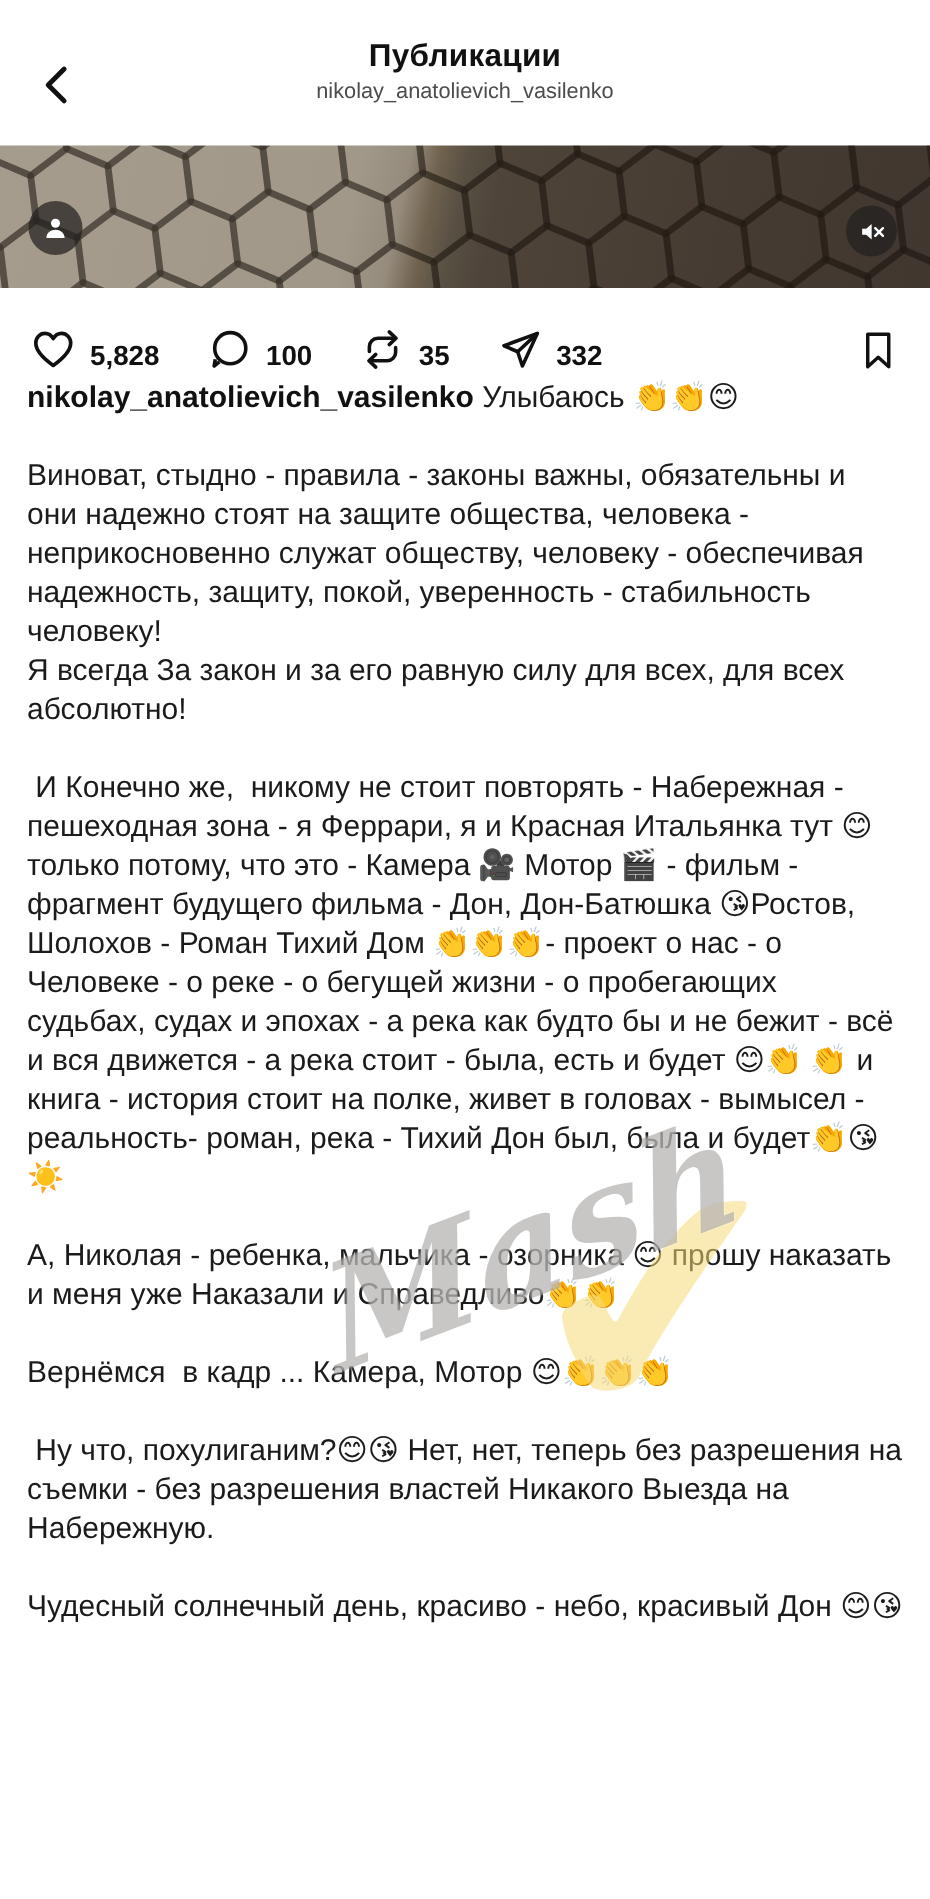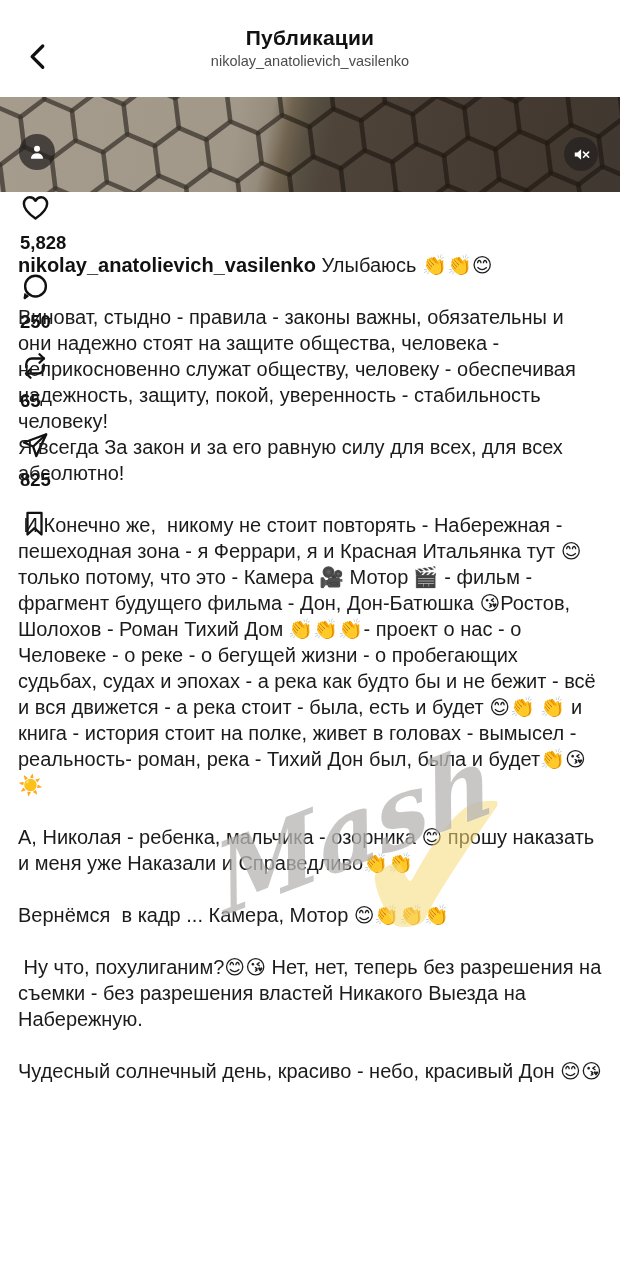--- a/index.html
+++ b/index.html
@@ -20,21 +20,21 @@
       #a59c8e 0%, #a19889 38%, #968c7d 43%,
       #70634f 46%, #585043 49%,
       #4e443a 53%, #453b32 78%, #403730 100%);}
   .media svg.pavement{position:absolute;left:0;top:0;width:620px;height:95px;}
   .badge{position:absolute;width:36px;height:36px;border-radius:50%;
          background:rgba(35,32,30,.72);display:flex;align-items:center;justify-content:center;}
   .badge.tagged{left:19px;top:118px;top:37px;}
   .badge.mute{left:564px;top:40px;width:34px;height:34px;}
 
   
-  .stats{display:flex;align-items:flex-start;height:56px;padding:0 20px;gap:9px;flex-direction:column;}
+  .stats{display:flex;align-items:flex-end;height:56px;padding:0 20px;gap:9px;}
   .stat-num{font-size:18.5px;font-weight:600;color:#111;}
   .spacer{flex:1;}
   .icon-btn{border:none;background:transparent;padding:0;display:flex;align-items:center;cursor:pointer;}
 
   
   .caption{padding:4px 18px 0 18px;position:relative;z-index:2;}
   .caption p{margin:0 0 26px 0;font-size:20px;line-height:26px;color:#1b1b1b;white-space:pre-wrap;}
   .cap-first{margin-bottom:26px;}
   .cap-user{font-weight:700;color:#111;text-decoration:none;cursor:pointer;}
 
@@ -202,43 +202,43 @@
       </svg>
     </button>
     <span class="stat-num">5,828</span>
     <span style="width:14px"></span>
     <button class="icon-btn" aria-label="comments">
       <svg width="30" height="30" viewBox="0 0 24 24">
         <circle cx="12.4" cy="11.3" r="8.3" fill="none" stroke="#111" stroke-width="1.9"></circle>
         <path d="M6.6 18.6 3.8 20.8l.6-3.6" fill="none" stroke="#111" stroke-width="1.9" stroke-linejoin="round"></path>
       </svg>
     </button>
-    <span class="stat-num">250</span>
+    <span class="stat-num">100</span>
     <span style="width:14px"></span>
     <button class="icon-btn" aria-label="reposts">
       <svg width="30" height="30" viewBox="0 0 24 24">
         <g fill="none" stroke="#111" stroke-width="1.9" stroke-linecap="round" stroke-linejoin="round">
           <path d="M5 13v-2.5A4.5 4.5 0 0 1 9.5 6H19"></path>
           <polyline points="15.6,2.6 19.2,6 15.6,9.4"></polyline>
           <path d="M19 11v2.5A4.5 4.5 0 0 1 14.5 18H5"></path>
           <polyline points="8.4,14.6 4.8,18 8.4,21.4"></polyline>
         </g>
       </svg>
     </button>
-    <span class="stat-num">65</span>
+    <span class="stat-num">35</span>
     <span style="width:14px"></span>
     <button class="icon-btn" aria-label="share">
       <svg width="30" height="30" viewBox="0 0 24 24">
         <g fill="none" stroke="#111" stroke-width="1.9" stroke-linejoin="round">
           <path d="M21 3.4 3.2 10l7.3 3.2L13 20.8 21 3.4z"></path>
           <line x1="10.5" y1="13.2" x2="21" y2="3.4"></line>
         </g>
       </svg>
     </button>
-    <span class="stat-num">825</span>
+    <span class="stat-num">332</span>
     <span class="spacer"></span>
     <button class="icon-btn" aria-label="save">
       <svg width="29" height="29" viewBox="0 0 24 24">
         <path d="M6.2 3.2h11.6v17.9L12 15.9l-5.8 5.2V3.2z" fill="none" stroke="#111" stroke-width="1.9" stroke-linejoin="round"></path>
       </svg>
     </button>
   </div>
 
   <div class="caption">
     <p class="cap-first"><a class="cap-user">nikolay_anatolievich_vasilenko</a> <span>Улыбаюсь 👏👏😊</span></p>

